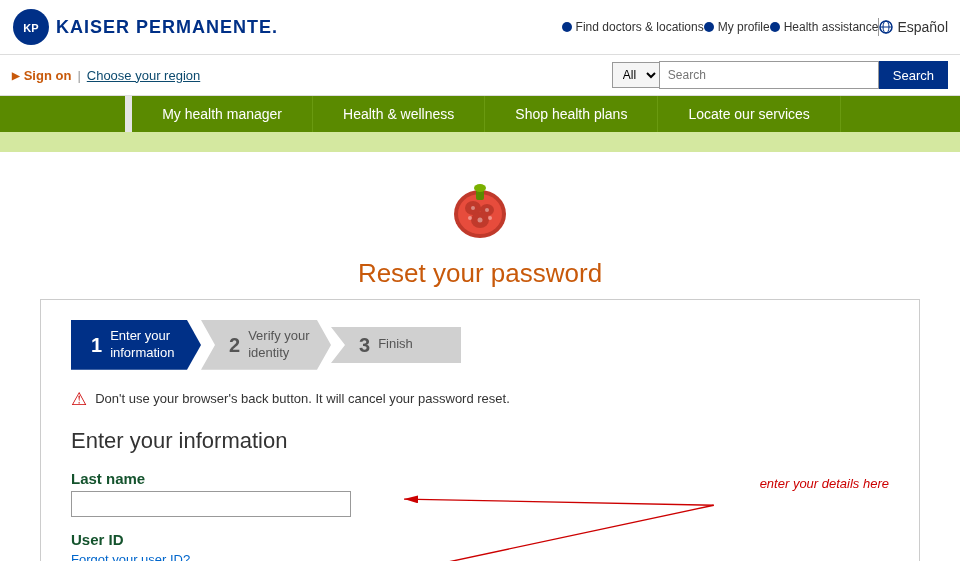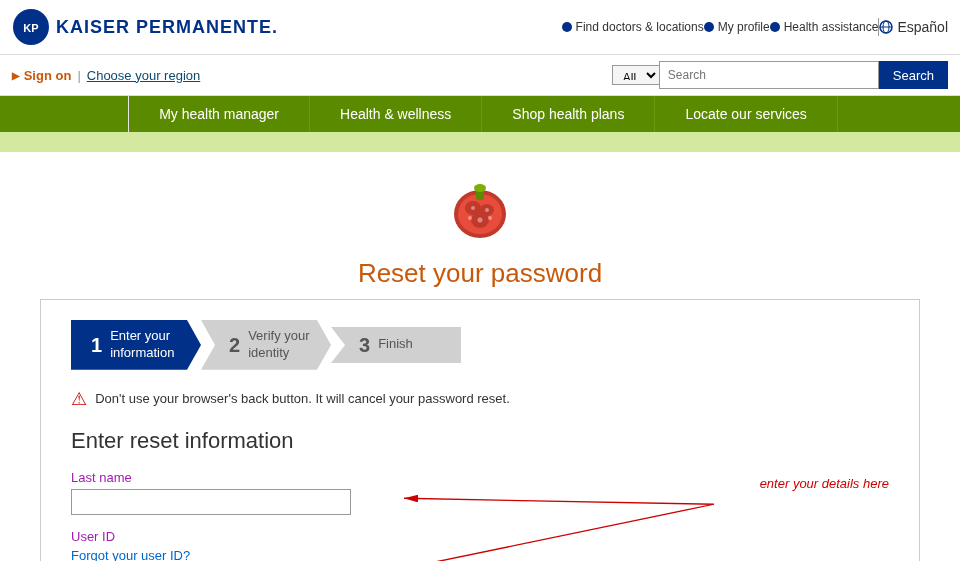--- a/index.html
+++ b/index.html
@@ -96,21 +96,21 @@
     }
     .search-group {
       display: flex;
       align-items: center;
     }
     .search-select {
       border: 1px solid #999;
       padding: 4px 6px;
       font-size: 12px;
       background: #f5f5f5;
-      height: 20px;
+      height: 26px;
       border-right: none;
     }
     .search-input {
       border: 1px solid #999;
       padding: 4px 8px;
       font-size: 12px;
       height: 28px;
       width: 220px;
     }
     .search-btn {
@@ -132,21 +132,21 @@
     }
     .main-nav a {
       color: #fff;
       text-decoration: none;
       padding: 10px 30px;
       font-size: 14px;
       border-right: 1px solid #6a9a10;
       display: block;
     }
     .main-nav a:first-child {
-      border-left: 1px solid #e5e5e5;
+      border-left: 7px solid #e5e5e5;
       margin-left: 6px;
     }
 
     
     .green-strip {
       background: #d4e8a0;
       height: 20px;
     }
 
     
@@ -234,23 +234,24 @@
       color: #333;
       font-weight: normal;
       margin-bottom: 16px;
     }
 
     .form-group {
       margin-bottom: 14px;
     }
     .form-label {
       display: block;
-      font-size: 13px;
-      color: #a21caf;
+      font-size: 15px;
+      color: #14532d;
       margin-bottom: 4px;
+      font-weight: bold;
     }
     .form-input {
       border: 1px solid #999;
       padding: 4px 6px;
       width: 280px;
       height: 26px;
       font-size: 13px;
     }
     .forgot-link {
       color: #0066cc;
@@ -370,21 +371,21 @@
       </div>
     </div>
 
     
     <div class="warning">
       <span class="warning-icon">⚠</span>
       <span>Don't use your browser's back button. It will cancel your password reset.</span>
     </div>
 
     
-    <h2 class="form-title">Enter reset information</h2>
+    <h2 class="form-title">Enter your information</h2>
 
     
     <div class="annotation-area" style="position:relative; display:inline-block; width:100%;">
 
       
       <div class="form-group">
         <label class="form-label">Last name</label>
         <input type="text" class="form-input" value="" style="">
       </div>
 

